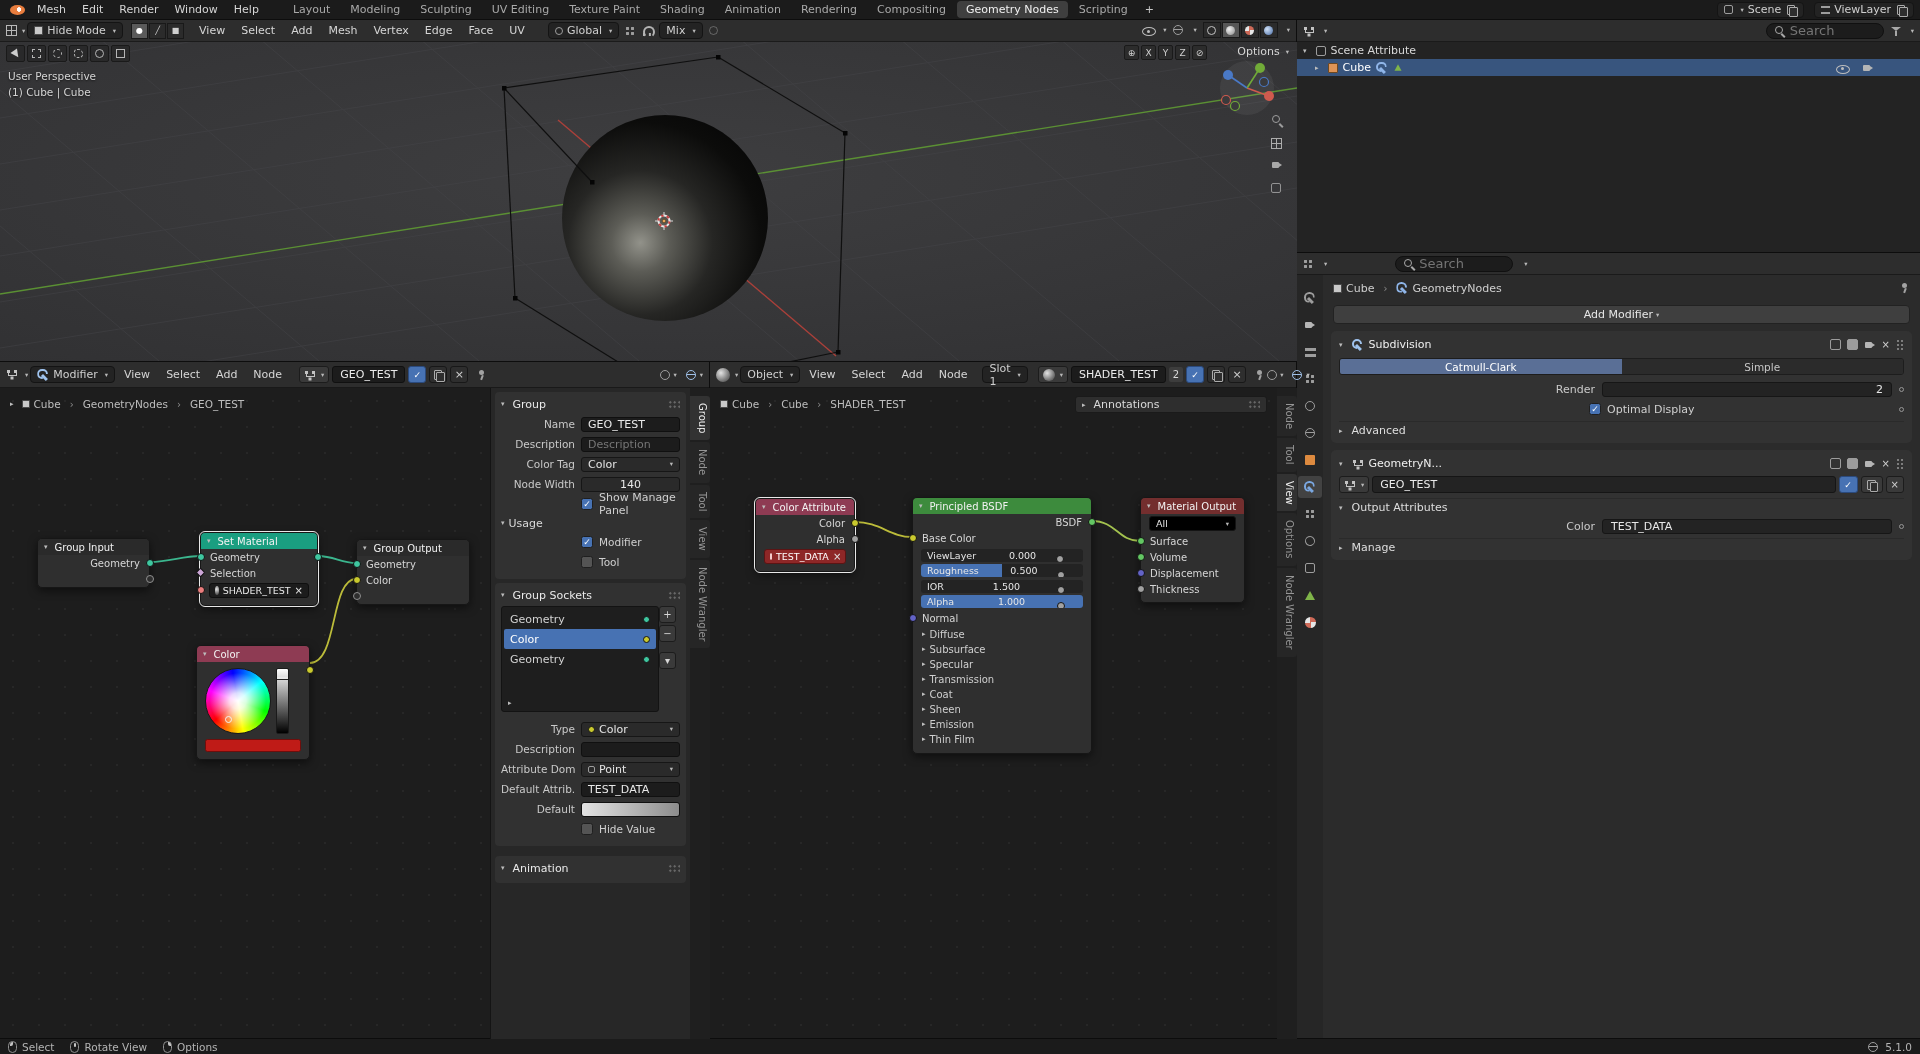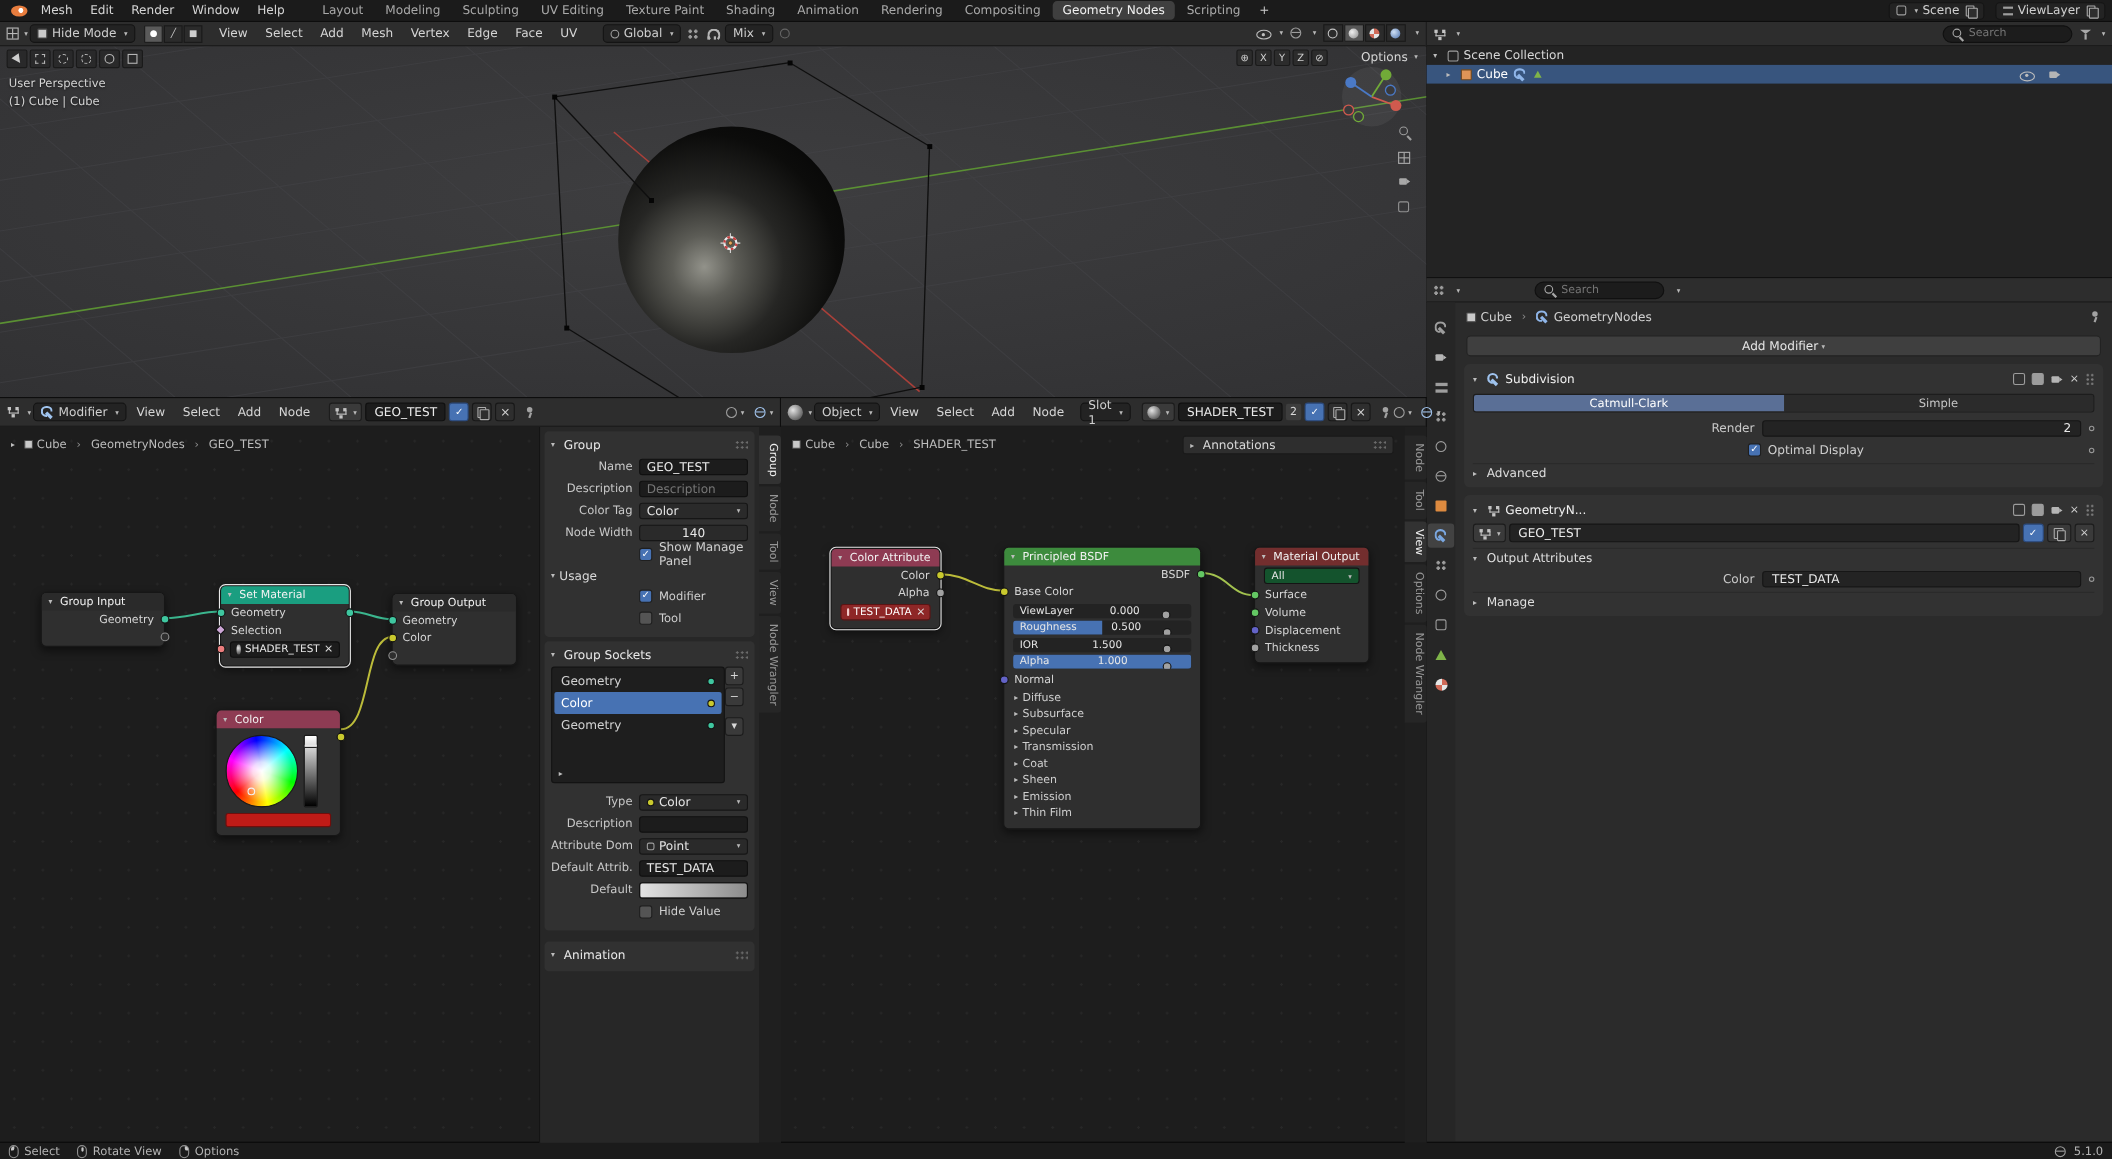--- a/index.html
+++ b/index.html
@@ -87,21 +87,21 @@
 .toolrow .b span{width:9px;height:9px;border:1px dashed #b5b5b5}
 .toolrow .b.first span{border:none;width:0;height:0;border-left:4px solid transparent;border-right:4px solid transparent;border-top:8px solid #cdcdcd;transform:rotate(-35deg)}
 .xyzrow{position:absolute;right:90px;top:3px;display:flex;gap:2px;align-items:center}
 .xyzrow .b{width:15px;height:15px;background:rgba(43,43,43,.9);border:1px solid #1a1a1a;border-radius:2px;display:flex;align-items:center;justify-content:center;font-size:9px;color:#d0d0d0}
 .optrow{position:absolute;right:8px;top:3px;display:flex;align-items:center;gap:3px;color:#d5d5d5}
 .vstack{position:absolute;right:12px;top:72px;display:flex;flex-direction:column;gap:10px;opacity:.9}
 
 #outliner{left:1297px;top:20px;width:623px;height:233px;background:#232323;border-bottom:1px solid #0d0d0d}
 .olh{height:22px;background:#2d2d2d;border-bottom:1px solid #1a1a1a;display:flex;align-items:center;padding:0 6px;gap:6px}
 .srch{display:flex;align-items:center;gap:4px;background:#1c1c1c;border:1px solid #101010;border-radius:8px;height:16px;padding:0 7px}
-.srch input{background:transparent;border:none;outline:none;color:#bdbdbd;font:inherit;font-size:10px;width:86px}
+.srch input{background:transparent;border:none;outline:none;color:#bdbdbd;font:inherit;font-size:13px;width:86px}
 .olrow{display:flex;align-items:center;height:17px;padding:0 6px;gap:5px;font-size:11px;color:#d7d7d7;position:relative}
 .olrow.sel{background:#38557e}
 .olrt{position:absolute;right:46px;display:flex;gap:14px;align-items:center}
 .mini{width:10px;height:10px}
 
 #props{left:1297px;top:253px;width:623px;height:785px;background:#2b2b2b}
 .prh{height:22px;background:#2d2d2d;border-bottom:1px solid #1a1a1a;display:flex;align-items:center;padding:0 6px;gap:8px}
 .ptcol{position:absolute;left:0;top:22px;width:26px;height:763px;background:#262626;display:flex;flex-direction:column;align-items:center;gap:5px;padding-top:12px}
 .pt{width:24px;height:22px;display:flex;align-items:center;justify-content:center;border-radius:3px}
 .pt.active{background:#424242}
@@ -147,21 +147,21 @@
 .nrow{height:16px;display:flex;align-items:center;padding:0 9px;position:relative;color:#d6d6d6;white-space:nowrap}
 .nrow.right{justify-content:flex-end}
 .sock{position:absolute;width:8px;height:8px;border-radius:50%;border:1px solid #121212;top:50%;margin-top:-4.5px;z-index:3}
 .sock.sl{left:-4.5px}
 .sock.sr{right:-4.5px}
 .sock.dia{width:7px;height:7px;border-radius:1.5px;transform:rotate(45deg);margin-top:-4px}
 .sock.hollow{background:#2e2e2e;border-color:#8f8f8f}
 .nfield{background:#1c1c1c;border:1px solid #0f0f0f;border-radius:3px;height:15px;display:flex;align-items:center;gap:4px;padding:0 5px;margin:2px 8px;font-size:9.5px;color:#e8e8e8;position:relative}
 .nfield.red{background:#8e2727;border-color:#5b1414;color:#fff}
 .nfield .x{margin-left:auto;color:#e3e3e3;font-size:10px}
-.ndrop{background:#14532d;border:1px solid #141414;border-radius:3px;height:15px;display:flex;align-items:center;justify-content:space-between;padding:0 6px;margin:2px 8px;font-size:9.5px;color:#e4e4e4}
+.ndrop{background:#000000;border:1px solid #141414;border-radius:3px;height:15px;display:flex;align-items:center;justify-content:space-between;padding:0 6px;margin:2px 8px;font-size:9.5px;color:#e4e4e4}
 .nslider{height:13px;background:#232323;border-radius:3px;margin:2.5px 8px;display:flex;align-items:center;justify-content:space-between;padding:0 6px;position:relative;overflow:hidden;font-size:9.5px;color:#e6e6e6}
 .nslider .fill{position:absolute;left:0;top:0;bottom:0;background:#4772b3}
 .nslider span{position:relative;z-index:1}
 .nsec{height:15px;display:flex;align-items:center;padding:0 9px;color:#cfcfcf;white-space:nowrap}
 .cwheel{width:66px;height:66px;border-radius:50%;flex:none;background:radial-gradient(circle,#ffffff 0%,rgba(255,255,255,.85) 18%,rgba(255,255,255,0) 62%),conic-gradient(from 230deg,#f00,#f0f,#00f,#0ff,#0f0,#ff0,#f00);position:relative;border:1px solid #1a1a1a}
 .cwheel .cur{position:absolute;left:30%;top:74%;width:7px;height:7px;border:1.4px solid #f2f2f2;border-radius:50%}
 .vbar{width:13px;height:66px;border:1px solid #1a1a1a;border-radius:2px;background:linear-gradient(#fff,#000);position:relative;flex:none}
 .vbar .h{position:absolute;left:0;right:0;top:12%;height:2px;background:#e8e8e8;box-shadow:0 1px 0 #222}
 .redbar{height:13px;margin:2px 8px 7px;background:#bf1b17;border:1px solid #6f0e0c;border-radius:2.5px}
 
@@ -418,21 +418,21 @@
     <div class="srch" style="margin-left:auto">
       <span class="ic ic12 ic-mag"></span>
       <input class="search" placeholder="Search" style="">
     </div>
     <span class="ic ic12 ic-funnel"></span>
     <span class="ch">▾</span>
   </div>
   <div class="olrow">
     <span class="ch2">▾</span>
     <span class="sh-sqo mini"></span>
-    <span>Scene Collection</span>
+    <span>Scene Attribute</span>
   </div>
   <div class="olrow sel" style="padding-left:18px">
     <span class="ch2">▸</span>
     <span class="ic-cube mini"></span>
     <span style="color:#fff">Cube</span>
     <span class="ic ic12 ic-wr" style="color:#8fb5e8"></span>
     <span class="sh-tri" style="transform:scale(.7)"></span>
     <div class="olrt">
       <span class="ic ic12 ic-eye"></span>
       <span class="ic ic12 ic-cam"></span>

